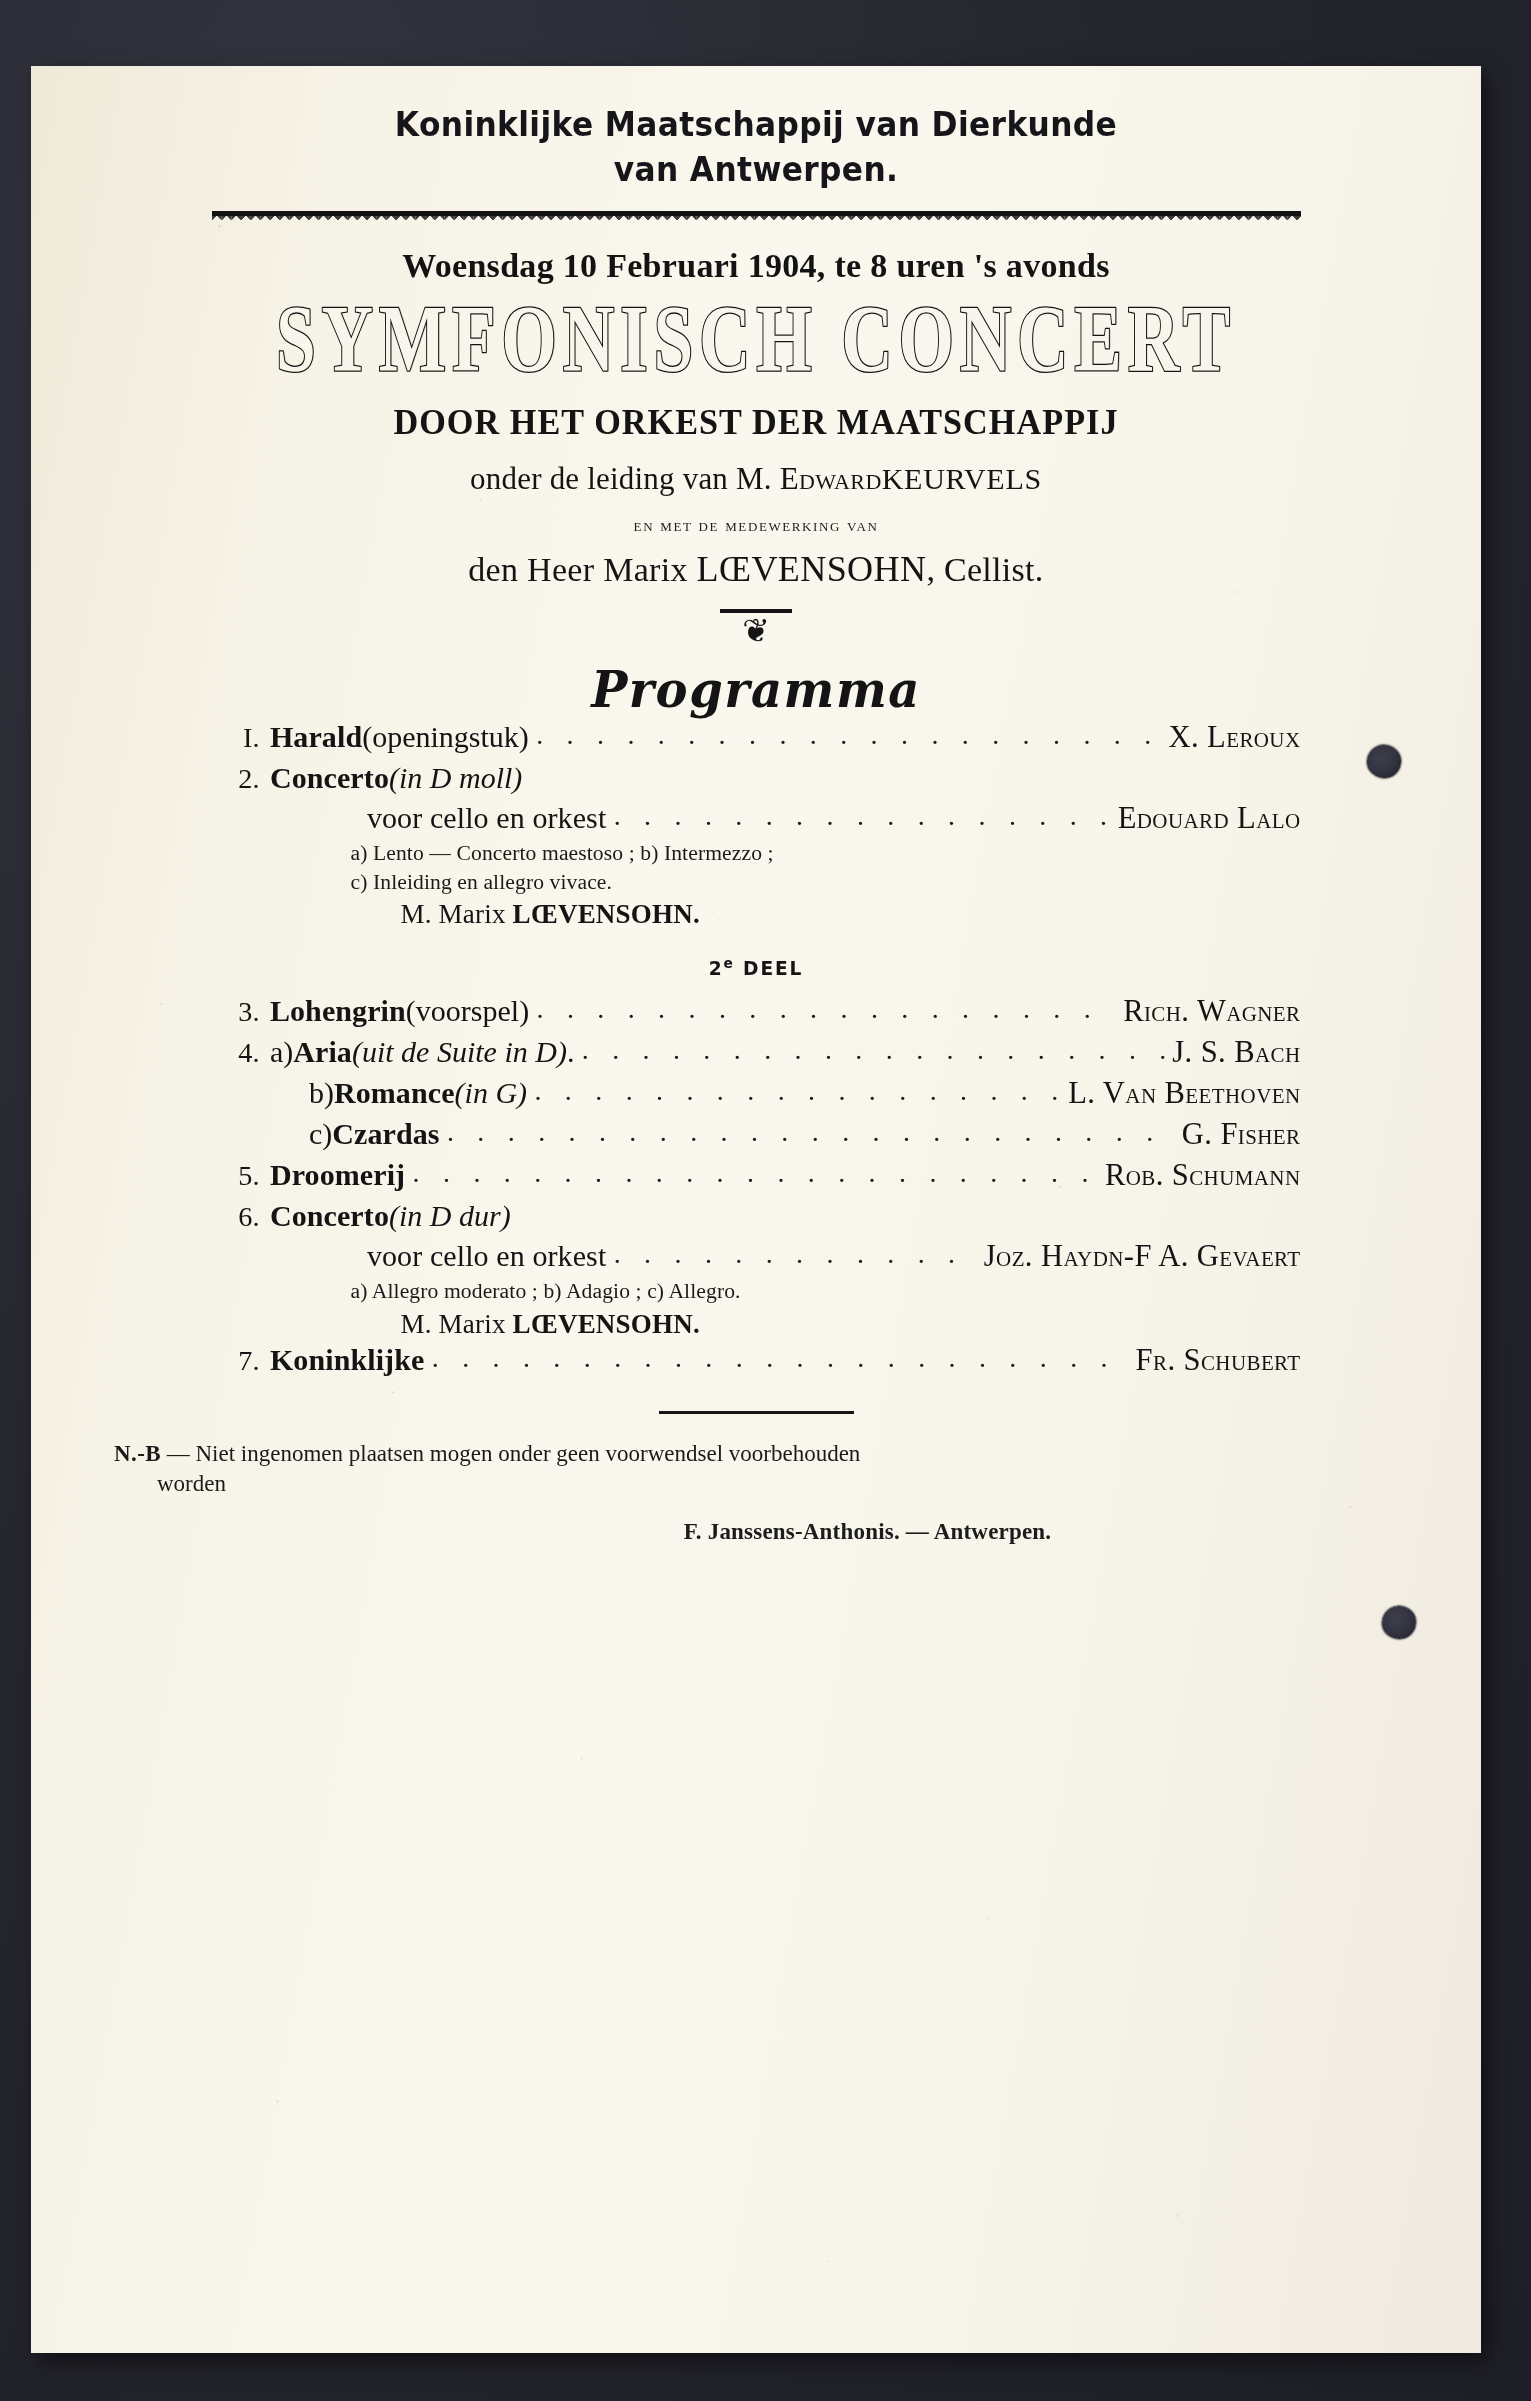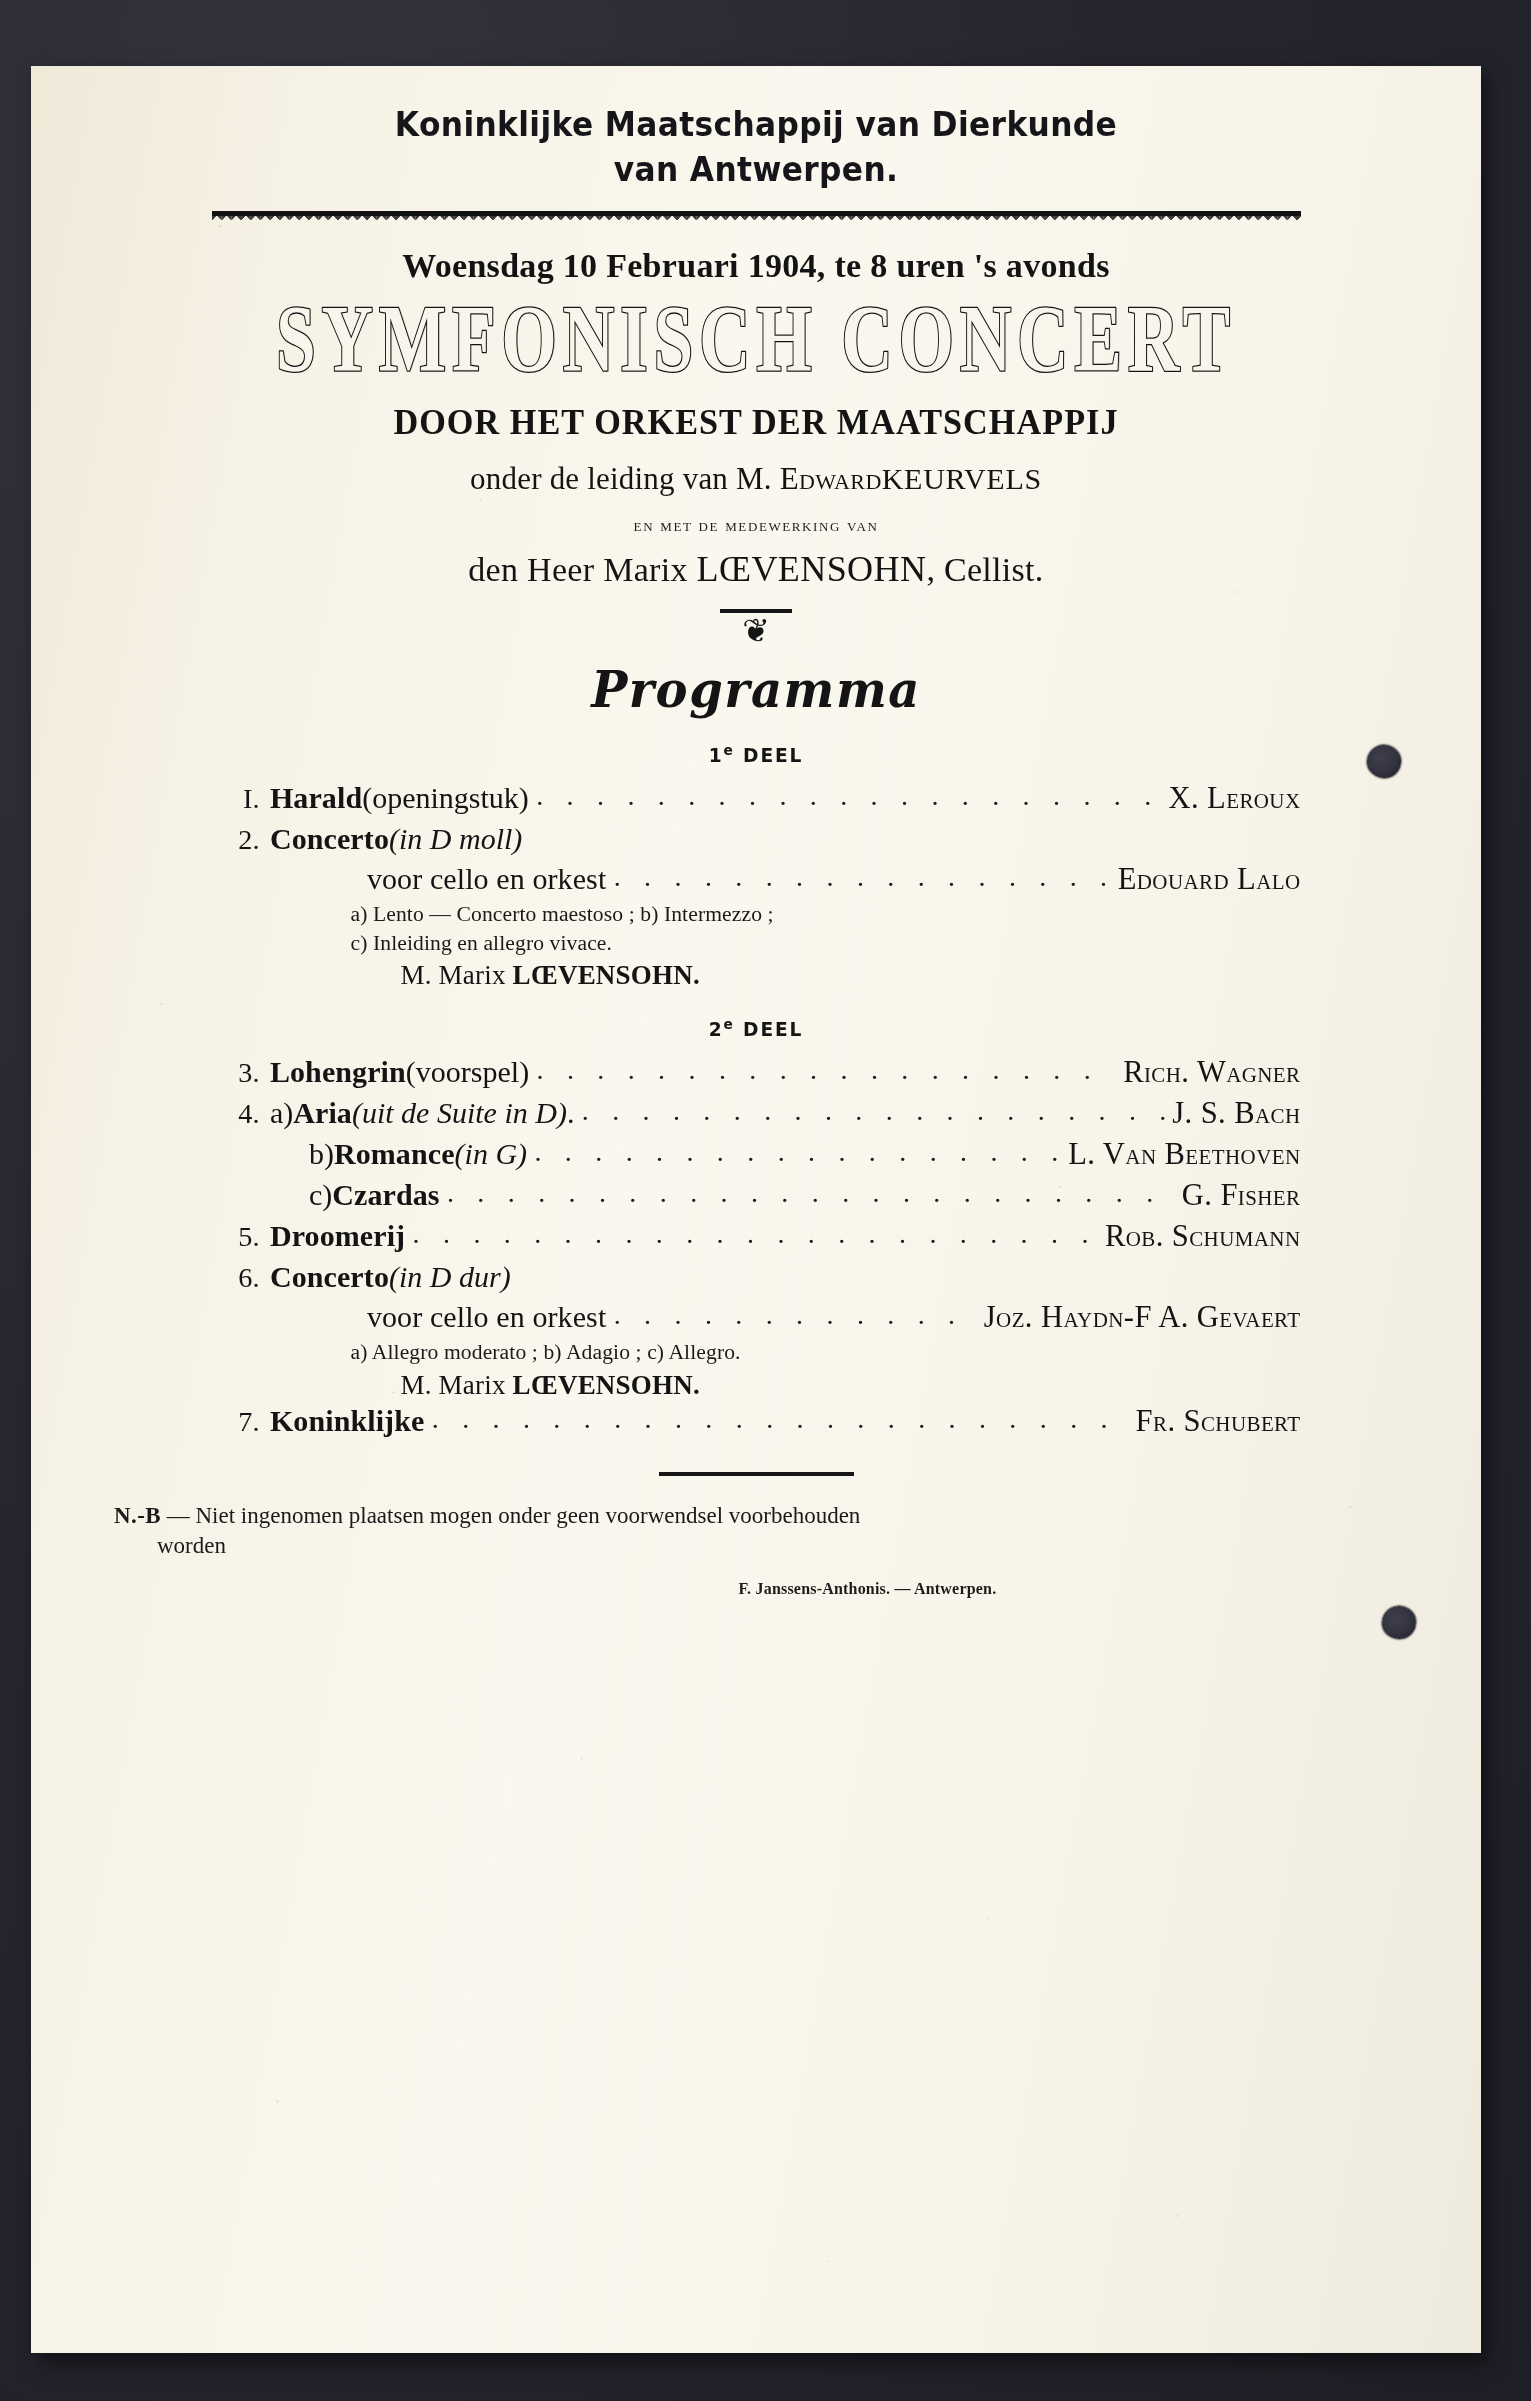--- a/index.html
+++ b/index.html
@@ -318,21 +318,21 @@
     color: #1a1a1a;
     padding: 0 3px;
   }
   .nb b { font-weight: 700; letter-spacing: 0.4px; }
   .nb .cont2 { display: block; padding-left: 43px; }
 
   .imprint {
     margin-top: 19.4px;
     text-align: center;
     padding-left: 223px;
-    font-size: 16px;
+    font-size: 23px;
     font-weight: 700;
     letter-spacing: 0.2px;
     color: #1c1c1c;
   }
 </style>
 </head>
 <body>
 
 <div class="scan-bg"></div>
 
@@ -366,23 +366,20 @@
       <span>den Heer Marix </span><span class="big">LŒVENSOHN</span><span>, Cellist.</span>
     </div>
 
     <div class="fleuron-wrap">
       <div class="fleuron-rule"></div>
       <div class="fleuron">❦</div>
     </div>
 
     <div class="ctr programma">Programma</div>
 
-    <div class="ctr deel">
-      <span>1</span><span class="ord">e</span><span> DEEL</span>
-    </div>
 
     <div class="prog">
 
       <div class="row">
         <span class="num">I.</span>
         <span class="title">Harald</span>
         <span class="paren"> (openingstuk)</span>
         <span class="leader"></span>
         <span class="composer">X. Leroux</span>
       </div>

